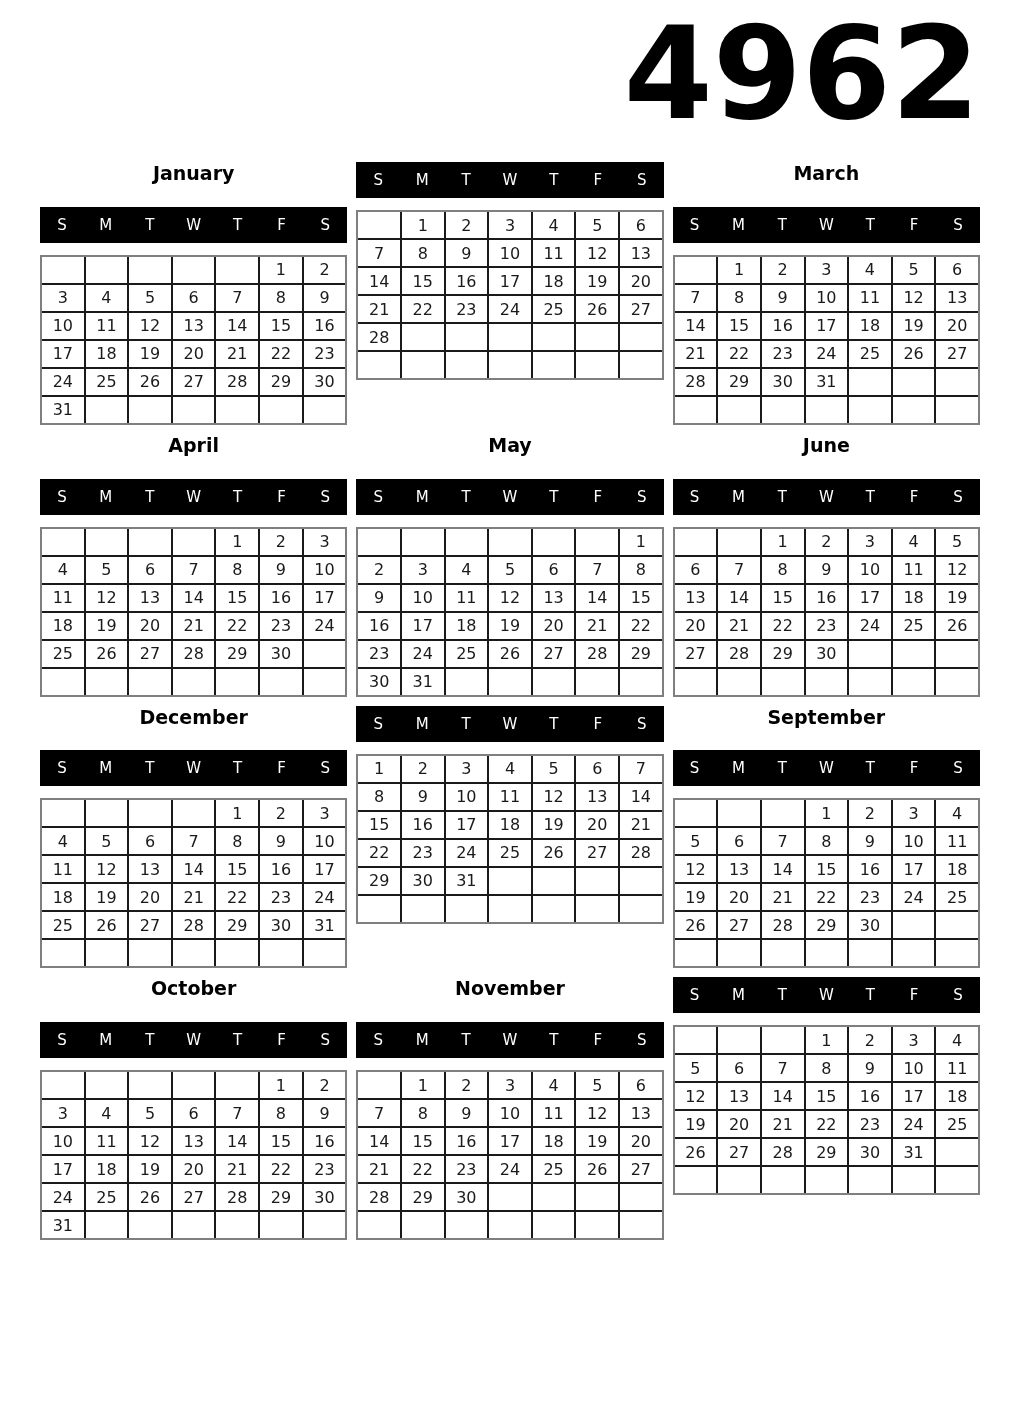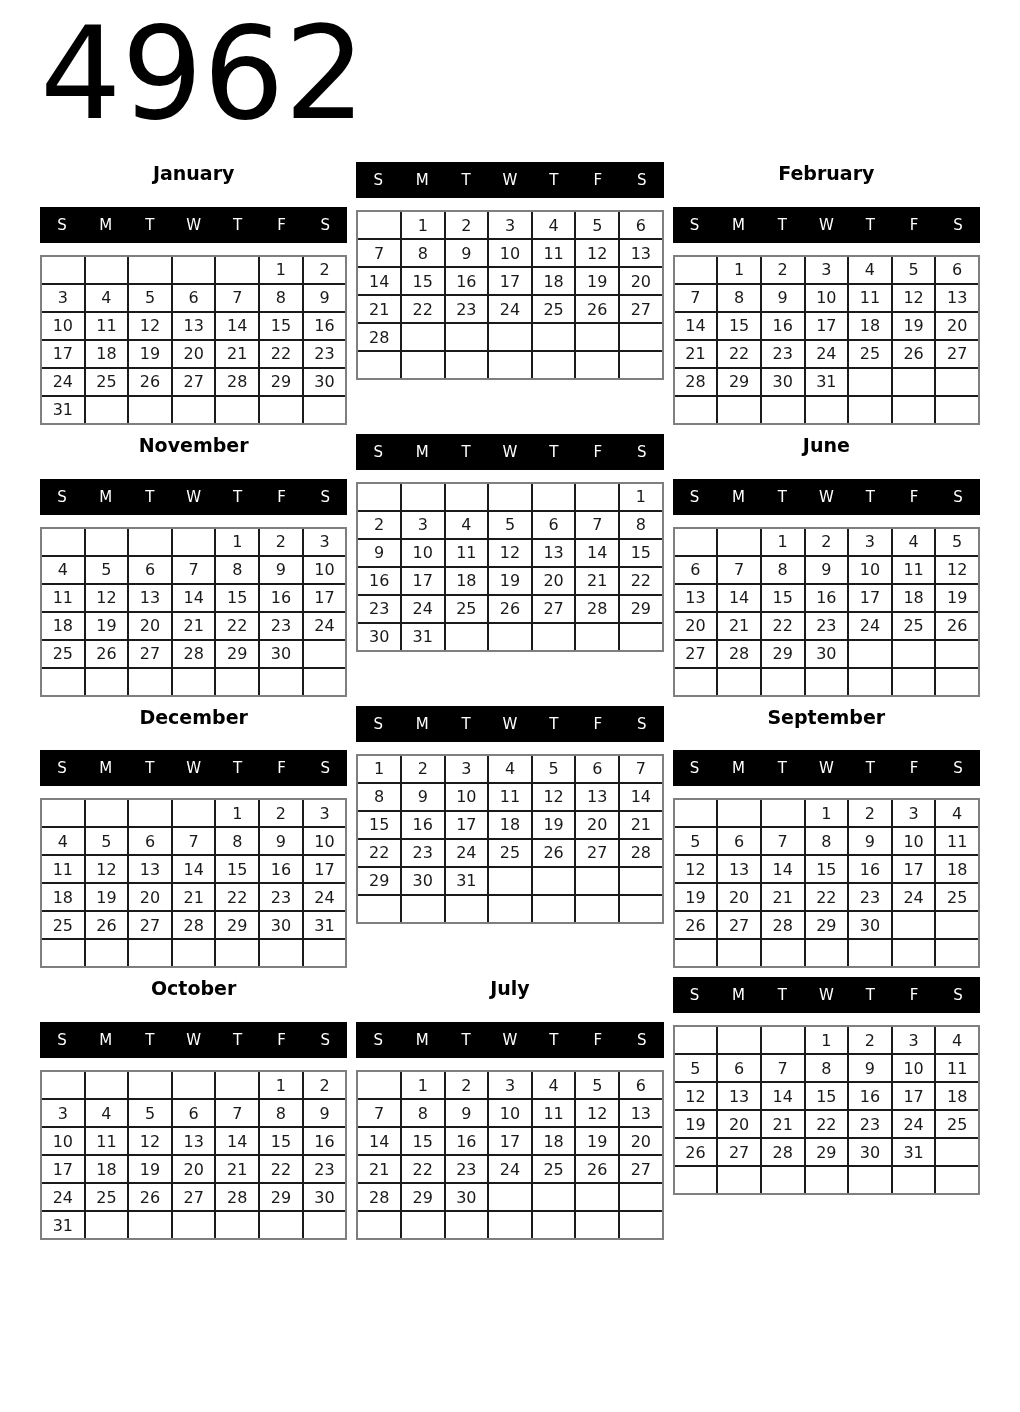--- a/index.html
+++ b/index.html
@@ -4,21 +4,21 @@
 <style>
   :root{
     --header-bg:#000000; --header-text:#ffffff;
     --grid-line:#1a1a1a; --outer-border:#7f7f7f; --date-text:#1a1a1a;
   }
   *{box-sizing:border-box; margin:0; padding:0;}
   html,body{width:1020px; height:1412px; background:#ffffff;
     font-family:"DejaVu Sans", sans-serif; overflow:hidden;}
   .page{width:1020px; height:1412px; padding:0 40px;}
   h1.year{
-    text-align:left; font-size:128px; font-weight:normal; line-height:1;
+    text-align:right; font-size:128px; font-weight:bold; line-height:1;
     margin-top:10px; color:#000;
   }
   .months{
     margin-top:24px;
     display:grid; grid-template-columns:repeat(3,1fr);
     column-gap:17px; row-gap:17px;gap:9px;
   }
   .month-name{
     text-align:center; font-size:19px; font-weight:bold; line-height:1.2;
     margin-bottom:22px; color:#000;
@@ -157,21 +157,21 @@
             <div class="cell"></div>
             <div class="cell"></div>
             <div class="cell"></div>
             <div class="cell"></div>
             <div class="cell"></div>
           </div>
     </div>
   </section>
 
   <section class="month">
-    <h2 class="month-name">February</h2>
+    <h2 class="month-name">March</h2>
     <div class="dow-header">
           <span>S</span>
           <span>M</span>
           <span>T</span>
           <span>W</span>
           <span>T</span>
           <span>F</span>
           <span>S</span>
         </div>
     <div class="grid-wrap">
@@ -216,432 +216,433 @@
             <div class="cell"></div>
             <div class="cell"></div>
             <div class="cell"></div>
             <div class="cell"></div>
             <div class="cell"></div>
           </div>
     </div>
   </section>
 
   <section class="month">
+    <h2 class="month-name">April</h2>
+    <div class="dow-header">
+          <span>S</span>
+          <span>M</span>
+          <span>T</span>
+          <span>W</span>
+          <span>T</span>
+          <span>F</span>
+          <span>S</span>
+        </div>
+    <div class="grid-wrap">
+      <div class="grid">
+            <div class="cell"></div>
+            <div class="cell"></div>
+            <div class="cell"></div>
+            <div class="cell"></div>
+            <div class="cell">1</div>
+            <div class="cell">2</div>
+            <div class="cell">3</div>
+            <div class="cell">4</div>
+            <div class="cell">5</div>
+            <div class="cell">6</div>
+            <div class="cell">7</div>
+            <div class="cell">8</div>
+            <div class="cell">9</div>
+            <div class="cell">10</div>
+            <div class="cell">11</div>
+            <div class="cell">12</div>
+            <div class="cell">13</div>
+            <div class="cell">14</div>
+            <div class="cell">15</div>
+            <div class="cell">16</div>
+            <div class="cell">17</div>
+            <div class="cell">18</div>
+            <div class="cell">19</div>
+            <div class="cell">20</div>
+            <div class="cell">21</div>
+            <div class="cell">22</div>
+            <div class="cell">23</div>
+            <div class="cell">24</div>
+            <div class="cell">25</div>
+            <div class="cell">26</div>
+            <div class="cell">27</div>
+            <div class="cell">28</div>
+            <div class="cell">29</div>
+            <div class="cell">30</div>
+            <div class="cell"></div>
+            <div class="cell"></div>
+            <div class="cell"></div>
+            <div class="cell"></div>
+            <div class="cell"></div>
+            <div class="cell"></div>
+            <div class="cell"></div>
+            <div class="cell"></div>
+          </div>
+    </div>
+  </section>
+
+  <section class="month">
+    <h2 class="month-name">May</h2>
+    <div class="dow-header">
+          <span>S</span>
+          <span>M</span>
+          <span>T</span>
+          <span>W</span>
+          <span>T</span>
+          <span>F</span>
+          <span>S</span>
+        </div>
+    <div class="grid-wrap">
+      <div class="grid">
+            <div class="cell"></div>
+            <div class="cell"></div>
+            <div class="cell"></div>
+            <div class="cell"></div>
+            <div class="cell"></div>
+            <div class="cell"></div>
+            <div class="cell">1</div>
+            <div class="cell">2</div>
+            <div class="cell">3</div>
+            <div class="cell">4</div>
+            <div class="cell">5</div>
+            <div class="cell">6</div>
+            <div class="cell">7</div>
+            <div class="cell">8</div>
+            <div class="cell">9</div>
+            <div class="cell">10</div>
+            <div class="cell">11</div>
+            <div class="cell">12</div>
+            <div class="cell">13</div>
+            <div class="cell">14</div>
+            <div class="cell">15</div>
+            <div class="cell">16</div>
+            <div class="cell">17</div>
+            <div class="cell">18</div>
+            <div class="cell">19</div>
+            <div class="cell">20</div>
+            <div class="cell">21</div>
+            <div class="cell">22</div>
+            <div class="cell">23</div>
+            <div class="cell">24</div>
+            <div class="cell">25</div>
+            <div class="cell">26</div>
+            <div class="cell">27</div>
+            <div class="cell">28</div>
+            <div class="cell">29</div>
+            <div class="cell">30</div>
+            <div class="cell">31</div>
+            <div class="cell"></div>
+            <div class="cell"></div>
+            <div class="cell"></div>
+            <div class="cell"></div>
+            <div class="cell"></div>
+          </div>
+    </div>
+  </section>
+
+  <section class="month">
+    <h2 class="month-name">June</h2>
+    <div class="dow-header">
+          <span>S</span>
+          <span>M</span>
+          <span>T</span>
+          <span>W</span>
+          <span>T</span>
+          <span>F</span>
+          <span>S</span>
+        </div>
+    <div class="grid-wrap">
+      <div class="grid">
+            <div class="cell"></div>
+            <div class="cell"></div>
+            <div class="cell">1</div>
+            <div class="cell">2</div>
+            <div class="cell">3</div>
+            <div class="cell">4</div>
+            <div class="cell">5</div>
+            <div class="cell">6</div>
+            <div class="cell">7</div>
+            <div class="cell">8</div>
+            <div class="cell">9</div>
+            <div class="cell">10</div>
+            <div class="cell">11</div>
+            <div class="cell">12</div>
+            <div class="cell">13</div>
+            <div class="cell">14</div>
+            <div class="cell">15</div>
+            <div class="cell">16</div>
+            <div class="cell">17</div>
+            <div class="cell">18</div>
+            <div class="cell">19</div>
+            <div class="cell">20</div>
+            <div class="cell">21</div>
+            <div class="cell">22</div>
+            <div class="cell">23</div>
+            <div class="cell">24</div>
+            <div class="cell">25</div>
+            <div class="cell">26</div>
+            <div class="cell">27</div>
+            <div class="cell">28</div>
+            <div class="cell">29</div>
+            <div class="cell">30</div>
+            <div class="cell"></div>
+            <div class="cell"></div>
+            <div class="cell"></div>
+            <div class="cell"></div>
+            <div class="cell"></div>
+            <div class="cell"></div>
+            <div class="cell"></div>
+            <div class="cell"></div>
+            <div class="cell"></div>
+            <div class="cell"></div>
+          </div>
+    </div>
+  </section>
+
+  <section class="month">
+    <h2 class="month-name">December</h2>
+    <div class="dow-header">
+          <span>S</span>
+          <span>M</span>
+          <span>T</span>
+          <span>W</span>
+          <span>T</span>
+          <span>F</span>
+          <span>S</span>
+        </div>
+    <div class="grid-wrap">
+      <div class="grid">
+            <div class="cell"></div>
+            <div class="cell"></div>
+            <div class="cell"></div>
+            <div class="cell"></div>
+            <div class="cell">1</div>
+            <div class="cell">2</div>
+            <div class="cell">3</div>
+            <div class="cell">4</div>
+            <div class="cell">5</div>
+            <div class="cell">6</div>
+            <div class="cell">7</div>
+            <div class="cell">8</div>
+            <div class="cell">9</div>
+            <div class="cell">10</div>
+            <div class="cell">11</div>
+            <div class="cell">12</div>
+            <div class="cell">13</div>
+            <div class="cell">14</div>
+            <div class="cell">15</div>
+            <div class="cell">16</div>
+            <div class="cell">17</div>
+            <div class="cell">18</div>
+            <div class="cell">19</div>
+            <div class="cell">20</div>
+            <div class="cell">21</div>
+            <div class="cell">22</div>
+            <div class="cell">23</div>
+            <div class="cell">24</div>
+            <div class="cell">25</div>
+            <div class="cell">26</div>
+            <div class="cell">27</div>
+            <div class="cell">28</div>
+            <div class="cell">29</div>
+            <div class="cell">30</div>
+            <div class="cell">31</div>
+            <div class="cell"></div>
+            <div class="cell"></div>
+            <div class="cell"></div>
+            <div class="cell"></div>
+            <div class="cell"></div>
+            <div class="cell"></div>
+            <div class="cell"></div>
+          </div>
+    </div>
+  </section>
+
+  <section class="month">
+    <div class="dow-header">
+          <span>S</span>
+          <span>M</span>
+          <span>T</span>
+          <span>W</span>
+          <span>T</span>
+          <span>F</span>
+          <span>S</span>
+        </div>
+    <div class="grid-wrap">
+      <div class="grid">
+            <div class="cell">1</div>
+            <div class="cell">2</div>
+            <div class="cell">3</div>
+            <div class="cell">4</div>
+            <div class="cell">5</div>
+            <div class="cell">6</div>
+            <div class="cell">7</div>
+            <div class="cell">8</div>
+            <div class="cell">9</div>
+            <div class="cell">10</div>
+            <div class="cell">11</div>
+            <div class="cell">12</div>
+            <div class="cell">13</div>
+            <div class="cell">14</div>
+            <div class="cell">15</div>
+            <div class="cell">16</div>
+            <div class="cell">17</div>
+            <div class="cell">18</div>
+            <div class="cell">19</div>
+            <div class="cell">20</div>
+            <div class="cell">21</div>
+            <div class="cell">22</div>
+            <div class="cell">23</div>
+            <div class="cell">24</div>
+            <div class="cell">25</div>
+            <div class="cell">26</div>
+            <div class="cell">27</div>
+            <div class="cell">28</div>
+            <div class="cell">29</div>
+            <div class="cell">30</div>
+            <div class="cell">31</div>
+            <div class="cell"></div>
+            <div class="cell"></div>
+            <div class="cell"></div>
+            <div class="cell"></div>
+            <div class="cell"></div>
+            <div class="cell"></div>
+            <div class="cell"></div>
+            <div class="cell"></div>
+            <div class="cell"></div>
+            <div class="cell"></div>
+            <div class="cell"></div>
+          </div>
+    </div>
+  </section>
+
+  <section class="month">
+    <h2 class="month-name">September</h2>
+    <div class="dow-header">
+          <span>S</span>
+          <span>M</span>
+          <span>T</span>
+          <span>W</span>
+          <span>T</span>
+          <span>F</span>
+          <span>S</span>
+        </div>
+    <div class="grid-wrap">
+      <div class="grid">
+            <div class="cell"></div>
+            <div class="cell"></div>
+            <div class="cell"></div>
+            <div class="cell">1</div>
+            <div class="cell">2</div>
+            <div class="cell">3</div>
+            <div class="cell">4</div>
+            <div class="cell">5</div>
+            <div class="cell">6</div>
+            <div class="cell">7</div>
+            <div class="cell">8</div>
+            <div class="cell">9</div>
+            <div class="cell">10</div>
+            <div class="cell">11</div>
+            <div class="cell">12</div>
+            <div class="cell">13</div>
+            <div class="cell">14</div>
+            <div class="cell">15</div>
+            <div class="cell">16</div>
+            <div class="cell">17</div>
+            <div class="cell">18</div>
+            <div class="cell">19</div>
+            <div class="cell">20</div>
+            <div class="cell">21</div>
+            <div class="cell">22</div>
+            <div class="cell">23</div>
+            <div class="cell">24</div>
+            <div class="cell">25</div>
+            <div class="cell">26</div>
+            <div class="cell">27</div>
+            <div class="cell">28</div>
+            <div class="cell">29</div>
+            <div class="cell">30</div>
+            <div class="cell"></div>
+            <div class="cell"></div>
+            <div class="cell"></div>
+            <div class="cell"></div>
+            <div class="cell"></div>
+            <div class="cell"></div>
+            <div class="cell"></div>
+            <div class="cell"></div>
+            <div class="cell"></div>
+          </div>
+    </div>
+  </section>
+
+  <section class="month">
+    <h2 class="month-name">October</h2>
+    <div class="dow-header">
+          <span>S</span>
+          <span>M</span>
+          <span>T</span>
+          <span>W</span>
+          <span>T</span>
+          <span>F</span>
+          <span>S</span>
+        </div>
+    <div class="grid-wrap">
+      <div class="grid">
+            <div class="cell"></div>
+            <div class="cell"></div>
+            <div class="cell"></div>
+            <div class="cell"></div>
+            <div class="cell"></div>
+            <div class="cell">1</div>
+            <div class="cell">2</div>
+            <div class="cell">3</div>
+            <div class="cell">4</div>
+            <div class="cell">5</div>
+            <div class="cell">6</div>
+            <div class="cell">7</div>
+            <div class="cell">8</div>
+            <div class="cell">9</div>
+            <div class="cell">10</div>
+            <div class="cell">11</div>
+            <div class="cell">12</div>
+            <div class="cell">13</div>
+            <div class="cell">14</div>
+            <div class="cell">15</div>
+            <div class="cell">16</div>
+            <div class="cell">17</div>
+            <div class="cell">18</div>
+            <div class="cell">19</div>
+            <div class="cell">20</div>
+            <div class="cell">21</div>
+            <div class="cell">22</div>
+            <div class="cell">23</div>
+            <div class="cell">24</div>
+            <div class="cell">25</div>
+            <div class="cell">26</div>
+            <div class="cell">27</div>
+            <div class="cell">28</div>
+            <div class="cell">29</div>
+            <div class="cell">30</div>
+            <div class="cell">31</div>
+            <div class="cell"></div>
+            <div class="cell"></div>
+            <div class="cell"></div>
+            <div class="cell"></div>
+            <div class="cell"></div>
+            <div class="cell"></div>
+          </div>
+    </div>
+  </section>
+
+  <section class="month">
     <h2 class="month-name">November</h2>
-    <div class="dow-header">
-          <span>S</span>
-          <span>M</span>
-          <span>T</span>
-          <span>W</span>
-          <span>T</span>
-          <span>F</span>
-          <span>S</span>
-        </div>
-    <div class="grid-wrap">
-      <div class="grid">
-            <div class="cell"></div>
-            <div class="cell"></div>
-            <div class="cell"></div>
-            <div class="cell"></div>
-            <div class="cell">1</div>
-            <div class="cell">2</div>
-            <div class="cell">3</div>
-            <div class="cell">4</div>
-            <div class="cell">5</div>
-            <div class="cell">6</div>
-            <div class="cell">7</div>
-            <div class="cell">8</div>
-            <div class="cell">9</div>
-            <div class="cell">10</div>
-            <div class="cell">11</div>
-            <div class="cell">12</div>
-            <div class="cell">13</div>
-            <div class="cell">14</div>
-            <div class="cell">15</div>
-            <div class="cell">16</div>
-            <div class="cell">17</div>
-            <div class="cell">18</div>
-            <div class="cell">19</div>
-            <div class="cell">20</div>
-            <div class="cell">21</div>
-            <div class="cell">22</div>
-            <div class="cell">23</div>
-            <div class="cell">24</div>
-            <div class="cell">25</div>
-            <div class="cell">26</div>
-            <div class="cell">27</div>
-            <div class="cell">28</div>
-            <div class="cell">29</div>
-            <div class="cell">30</div>
-            <div class="cell"></div>
-            <div class="cell"></div>
-            <div class="cell"></div>
-            <div class="cell"></div>
-            <div class="cell"></div>
-            <div class="cell"></div>
-            <div class="cell"></div>
-            <div class="cell"></div>
-          </div>
-    </div>
-  </section>
-
-  <section class="month">
-    <div class="dow-header">
-          <span>S</span>
-          <span>M</span>
-          <span>T</span>
-          <span>W</span>
-          <span>T</span>
-          <span>F</span>
-          <span>S</span>
-        </div>
-    <div class="grid-wrap">
-      <div class="grid">
-            <div class="cell"></div>
-            <div class="cell"></div>
-            <div class="cell"></div>
-            <div class="cell"></div>
-            <div class="cell"></div>
-            <div class="cell"></div>
-            <div class="cell">1</div>
-            <div class="cell">2</div>
-            <div class="cell">3</div>
-            <div class="cell">4</div>
-            <div class="cell">5</div>
-            <div class="cell">6</div>
-            <div class="cell">7</div>
-            <div class="cell">8</div>
-            <div class="cell">9</div>
-            <div class="cell">10</div>
-            <div class="cell">11</div>
-            <div class="cell">12</div>
-            <div class="cell">13</div>
-            <div class="cell">14</div>
-            <div class="cell">15</div>
-            <div class="cell">16</div>
-            <div class="cell">17</div>
-            <div class="cell">18</div>
-            <div class="cell">19</div>
-            <div class="cell">20</div>
-            <div class="cell">21</div>
-            <div class="cell">22</div>
-            <div class="cell">23</div>
-            <div class="cell">24</div>
-            <div class="cell">25</div>
-            <div class="cell">26</div>
-            <div class="cell">27</div>
-            <div class="cell">28</div>
-            <div class="cell">29</div>
-            <div class="cell">30</div>
-            <div class="cell">31</div>
-            <div class="cell"></div>
-            <div class="cell"></div>
-            <div class="cell"></div>
-            <div class="cell"></div>
-            <div class="cell"></div>
-          </div>
-    </div>
-  </section>
-
-  <section class="month">
-    <h2 class="month-name">June</h2>
-    <div class="dow-header">
-          <span>S</span>
-          <span>M</span>
-          <span>T</span>
-          <span>W</span>
-          <span>T</span>
-          <span>F</span>
-          <span>S</span>
-        </div>
-    <div class="grid-wrap">
-      <div class="grid">
-            <div class="cell"></div>
-            <div class="cell"></div>
-            <div class="cell">1</div>
-            <div class="cell">2</div>
-            <div class="cell">3</div>
-            <div class="cell">4</div>
-            <div class="cell">5</div>
-            <div class="cell">6</div>
-            <div class="cell">7</div>
-            <div class="cell">8</div>
-            <div class="cell">9</div>
-            <div class="cell">10</div>
-            <div class="cell">11</div>
-            <div class="cell">12</div>
-            <div class="cell">13</div>
-            <div class="cell">14</div>
-            <div class="cell">15</div>
-            <div class="cell">16</div>
-            <div class="cell">17</div>
-            <div class="cell">18</div>
-            <div class="cell">19</div>
-            <div class="cell">20</div>
-            <div class="cell">21</div>
-            <div class="cell">22</div>
-            <div class="cell">23</div>
-            <div class="cell">24</div>
-            <div class="cell">25</div>
-            <div class="cell">26</div>
-            <div class="cell">27</div>
-            <div class="cell">28</div>
-            <div class="cell">29</div>
-            <div class="cell">30</div>
-            <div class="cell"></div>
-            <div class="cell"></div>
-            <div class="cell"></div>
-            <div class="cell"></div>
-            <div class="cell"></div>
-            <div class="cell"></div>
-            <div class="cell"></div>
-            <div class="cell"></div>
-            <div class="cell"></div>
-            <div class="cell"></div>
-          </div>
-    </div>
-  </section>
-
-  <section class="month">
-    <h2 class="month-name">December</h2>
-    <div class="dow-header">
-          <span>S</span>
-          <span>M</span>
-          <span>T</span>
-          <span>W</span>
-          <span>T</span>
-          <span>F</span>
-          <span>S</span>
-        </div>
-    <div class="grid-wrap">
-      <div class="grid">
-            <div class="cell"></div>
-            <div class="cell"></div>
-            <div class="cell"></div>
-            <div class="cell"></div>
-            <div class="cell">1</div>
-            <div class="cell">2</div>
-            <div class="cell">3</div>
-            <div class="cell">4</div>
-            <div class="cell">5</div>
-            <div class="cell">6</div>
-            <div class="cell">7</div>
-            <div class="cell">8</div>
-            <div class="cell">9</div>
-            <div class="cell">10</div>
-            <div class="cell">11</div>
-            <div class="cell">12</div>
-            <div class="cell">13</div>
-            <div class="cell">14</div>
-            <div class="cell">15</div>
-            <div class="cell">16</div>
-            <div class="cell">17</div>
-            <div class="cell">18</div>
-            <div class="cell">19</div>
-            <div class="cell">20</div>
-            <div class="cell">21</div>
-            <div class="cell">22</div>
-            <div class="cell">23</div>
-            <div class="cell">24</div>
-            <div class="cell">25</div>
-            <div class="cell">26</div>
-            <div class="cell">27</div>
-            <div class="cell">28</div>
-            <div class="cell">29</div>
-            <div class="cell">30</div>
-            <div class="cell">31</div>
-            <div class="cell"></div>
-            <div class="cell"></div>
-            <div class="cell"></div>
-            <div class="cell"></div>
-            <div class="cell"></div>
-            <div class="cell"></div>
-            <div class="cell"></div>
-          </div>
-    </div>
-  </section>
-
-  <section class="month">
-    <div class="dow-header">
-          <span>S</span>
-          <span>M</span>
-          <span>T</span>
-          <span>W</span>
-          <span>T</span>
-          <span>F</span>
-          <span>S</span>
-        </div>
-    <div class="grid-wrap">
-      <div class="grid">
-            <div class="cell">1</div>
-            <div class="cell">2</div>
-            <div class="cell">3</div>
-            <div class="cell">4</div>
-            <div class="cell">5</div>
-            <div class="cell">6</div>
-            <div class="cell">7</div>
-            <div class="cell">8</div>
-            <div class="cell">9</div>
-            <div class="cell">10</div>
-            <div class="cell">11</div>
-            <div class="cell">12</div>
-            <div class="cell">13</div>
-            <div class="cell">14</div>
-            <div class="cell">15</div>
-            <div class="cell">16</div>
-            <div class="cell">17</div>
-            <div class="cell">18</div>
-            <div class="cell">19</div>
-            <div class="cell">20</div>
-            <div class="cell">21</div>
-            <div class="cell">22</div>
-            <div class="cell">23</div>
-            <div class="cell">24</div>
-            <div class="cell">25</div>
-            <div class="cell">26</div>
-            <div class="cell">27</div>
-            <div class="cell">28</div>
-            <div class="cell">29</div>
-            <div class="cell">30</div>
-            <div class="cell">31</div>
-            <div class="cell"></div>
-            <div class="cell"></div>
-            <div class="cell"></div>
-            <div class="cell"></div>
-            <div class="cell"></div>
-            <div class="cell"></div>
-            <div class="cell"></div>
-            <div class="cell"></div>
-            <div class="cell"></div>
-            <div class="cell"></div>
-            <div class="cell"></div>
-          </div>
-    </div>
-  </section>
-
-  <section class="month">
-    <h2 class="month-name">September</h2>
-    <div class="dow-header">
-          <span>S</span>
-          <span>M</span>
-          <span>T</span>
-          <span>W</span>
-          <span>T</span>
-          <span>F</span>
-          <span>S</span>
-        </div>
-    <div class="grid-wrap">
-      <div class="grid">
-            <div class="cell"></div>
-            <div class="cell"></div>
-            <div class="cell"></div>
-            <div class="cell">1</div>
-            <div class="cell">2</div>
-            <div class="cell">3</div>
-            <div class="cell">4</div>
-            <div class="cell">5</div>
-            <div class="cell">6</div>
-            <div class="cell">7</div>
-            <div class="cell">8</div>
-            <div class="cell">9</div>
-            <div class="cell">10</div>
-            <div class="cell">11</div>
-            <div class="cell">12</div>
-            <div class="cell">13</div>
-            <div class="cell">14</div>
-            <div class="cell">15</div>
-            <div class="cell">16</div>
-            <div class="cell">17</div>
-            <div class="cell">18</div>
-            <div class="cell">19</div>
-            <div class="cell">20</div>
-            <div class="cell">21</div>
-            <div class="cell">22</div>
-            <div class="cell">23</div>
-            <div class="cell">24</div>
-            <div class="cell">25</div>
-            <div class="cell">26</div>
-            <div class="cell">27</div>
-            <div class="cell">28</div>
-            <div class="cell">29</div>
-            <div class="cell">30</div>
-            <div class="cell"></div>
-            <div class="cell"></div>
-            <div class="cell"></div>
-            <div class="cell"></div>
-            <div class="cell"></div>
-            <div class="cell"></div>
-            <div class="cell"></div>
-            <div class="cell"></div>
-            <div class="cell"></div>
-          </div>
-    </div>
-  </section>
-
-  <section class="month">
-    <h2 class="month-name">October</h2>
-    <div class="dow-header">
-          <span>S</span>
-          <span>M</span>
-          <span>T</span>
-          <span>W</span>
-          <span>T</span>
-          <span>F</span>
-          <span>S</span>
-        </div>
-    <div class="grid-wrap">
-      <div class="grid">
-            <div class="cell"></div>
-            <div class="cell"></div>
-            <div class="cell"></div>
-            <div class="cell"></div>
-            <div class="cell"></div>
-            <div class="cell">1</div>
-            <div class="cell">2</div>
-            <div class="cell">3</div>
-            <div class="cell">4</div>
-            <div class="cell">5</div>
-            <div class="cell">6</div>
-            <div class="cell">7</div>
-            <div class="cell">8</div>
-            <div class="cell">9</div>
-            <div class="cell">10</div>
-            <div class="cell">11</div>
-            <div class="cell">12</div>
-            <div class="cell">13</div>
-            <div class="cell">14</div>
-            <div class="cell">15</div>
-            <div class="cell">16</div>
-            <div class="cell">17</div>
-            <div class="cell">18</div>
-            <div class="cell">19</div>
-            <div class="cell">20</div>
-            <div class="cell">21</div>
-            <div class="cell">22</div>
-            <div class="cell">23</div>
-            <div class="cell">24</div>
-            <div class="cell">25</div>
-            <div class="cell">26</div>
-            <div class="cell">27</div>
-            <div class="cell">28</div>
-            <div class="cell">29</div>
-            <div class="cell">30</div>
-            <div class="cell">31</div>
-            <div class="cell"></div>
-            <div class="cell"></div>
-            <div class="cell"></div>
-            <div class="cell"></div>
-            <div class="cell"></div>
-            <div class="cell"></div>
-          </div>
-    </div>
-  </section>
-
-  <section class="month">
-    <h2 class="month-name">July</h2>
     <div class="dow-header">
           <span>S</span>
           <span>M</span>
           <span>T</span>
           <span>W</span>
           <span>T</span>
           <span>F</span>
           <span>S</span>
         </div>
     <div class="grid-wrap">

